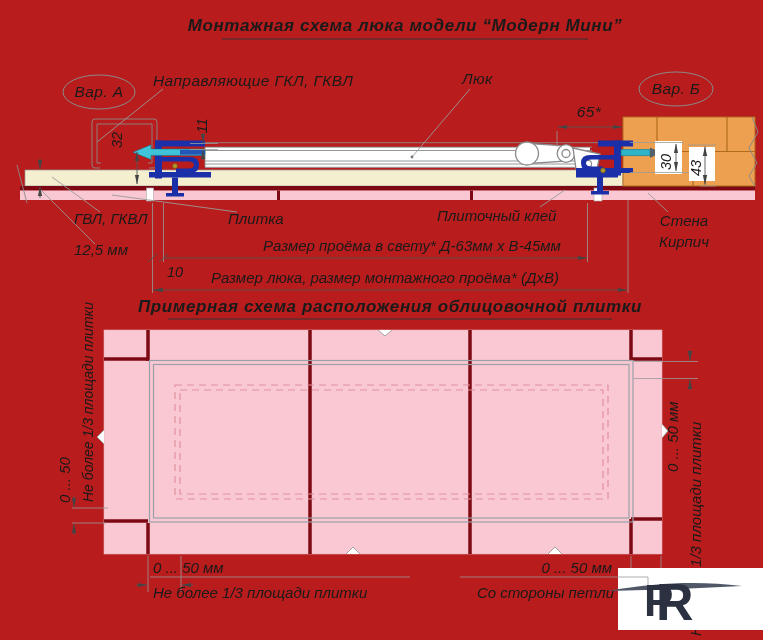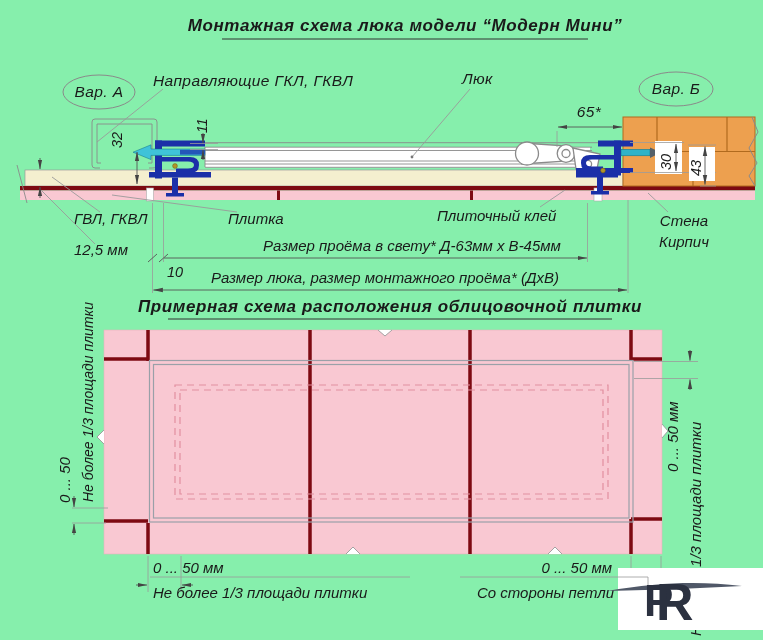--- a/index.html
+++ b/index.html
@@ -1,16 +1,16 @@
 <!DOCTYPE html>
 <html><head>
 <meta charset="utf-8">
 <style>
   html,body{margin:0;padding:0;background:#fff;}
-  #stage{position:relative;width:763px;height:640px;background:#86efac;overflow:hidden;
+  #stage{position:relative;width:763px;height:640px;background:#b91c1c;overflow:hidden;
          font-family:"Liberation Sans",sans-serif;}
   svg{position:absolute;left:0;top:0;}
   text{font-family:"Liberation Sans",sans-serif;font-style:italic;fill:#1a1a1a;}
   .title{font-size:17px;font-weight:bold;letter-spacing:.6px;}
   .lbl{font-size:15px;}
   .lbl2{font-size:15.5px;letter-spacing:.4px;}
   .dim{font-size:14.5px;}
   .small{font-size:14px;}
   .logoT{font-style:normal;font-weight:bold;fill:#2b3140;}
   .ext{stroke:#9a9a9a;stroke-width:.8;}

